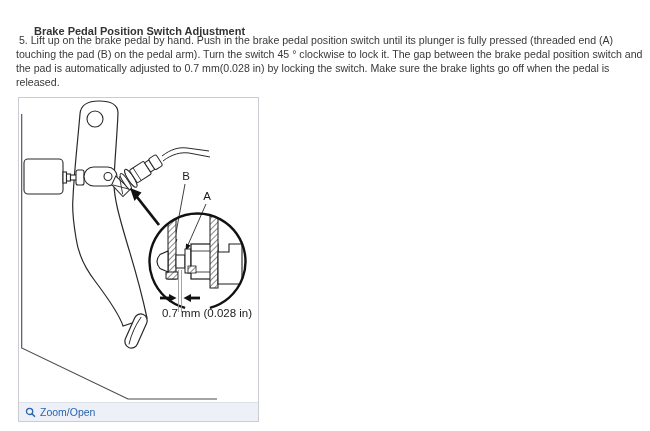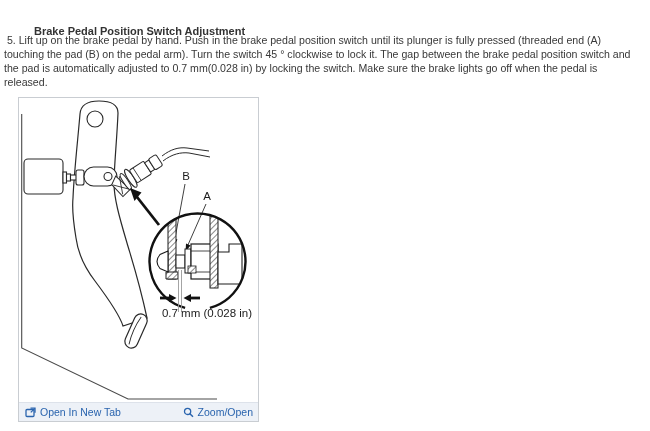--- a/index.html
+++ b/index.html
@@ -6,21 +6,21 @@
   body{
     width:650px;height:431px;position:relative;overflow:hidden;
     font-family:"Liberation Sans","DejaVu Sans",sans-serif;
     -webkit-font-smoothing:antialiased;
   }
   .doc-title{
     position:absolute;left:18px;top:9px;margin:16px;
     font-size:11px;font-weight:bold;color:#333;letter-spacing:0;
   }
   .step-text{
-    position:absolute;left:4px;top:33px;width:627px;margin:0;
+    position:absolute;left:16px;top:33px;width:627px;margin:0;
     font-size:10.6px;line-height:14px;color:#383838;white-space:pre-wrap;
   }
   .figure-panel{
     position:absolute;left:18px;top:97px;width:239px;height:323px;
     border:1px solid #c9cdd2;background:#fff;
   }
   .figure-panel svg.diagram{display:block;}
   .figure-footer{
     position:absolute;left:0;bottom:0;width:100%;height:19px;
     background:#edf1f7;border-top:1px solid #dde2ea;
@@ -144,27 +144,19 @@
       <polygon points="157.5,200 150,196 150,204" fill="#111"></polygon>
       <line x1="181" y1="200" x2="171" y2="200" stroke="#111" stroke-width="2.8"></line>
       <polygon points="164.5,200 172,196 172,204" fill="#111"></polygon>
       <text class="diag-text" x="188" y="219" font-size="11.5" text-anchor="middle">0.7 mm (0.028 in)</text>
     </g>
   </svg>
 
   <div class="figure-footer">
     <a class="fig-link">
       <svg width="11" height="11" viewBox="0 0 11 11">
-        <rect x="1" y="2.5" width="8" height="7" rx="1" fill="none" stroke="#2a64ae" stroke-width="1.3"></rect>
-        <path d="M 5.5,1.2 H 10 V 5.7" fill="none" stroke="#2a64ae" stroke-width="1.3"></path>
-        <line x1="9.6" y1="1.6" x2="5.8" y2="5.4" stroke="#2a64ae" stroke-width="1.3"></line>
-      </svg>
-      <span>Open In New Tab</span>
-    </a>
-    <a class="fig-link">
-      <svg width="11" height="11" viewBox="0 0 11 11">
         <circle cx="4.6" cy="4.4" r="3.1" fill="none" stroke="#2a64ae" stroke-width="1.3"></circle>
         <line x1="6.9" y1="6.7" x2="10" y2="9.8" stroke="#2a64ae" stroke-width="1.5"></line>
       </svg>
       <span>Zoom/Open</span>
     </a>
   </div>
 </div>
 
 </body></html>

